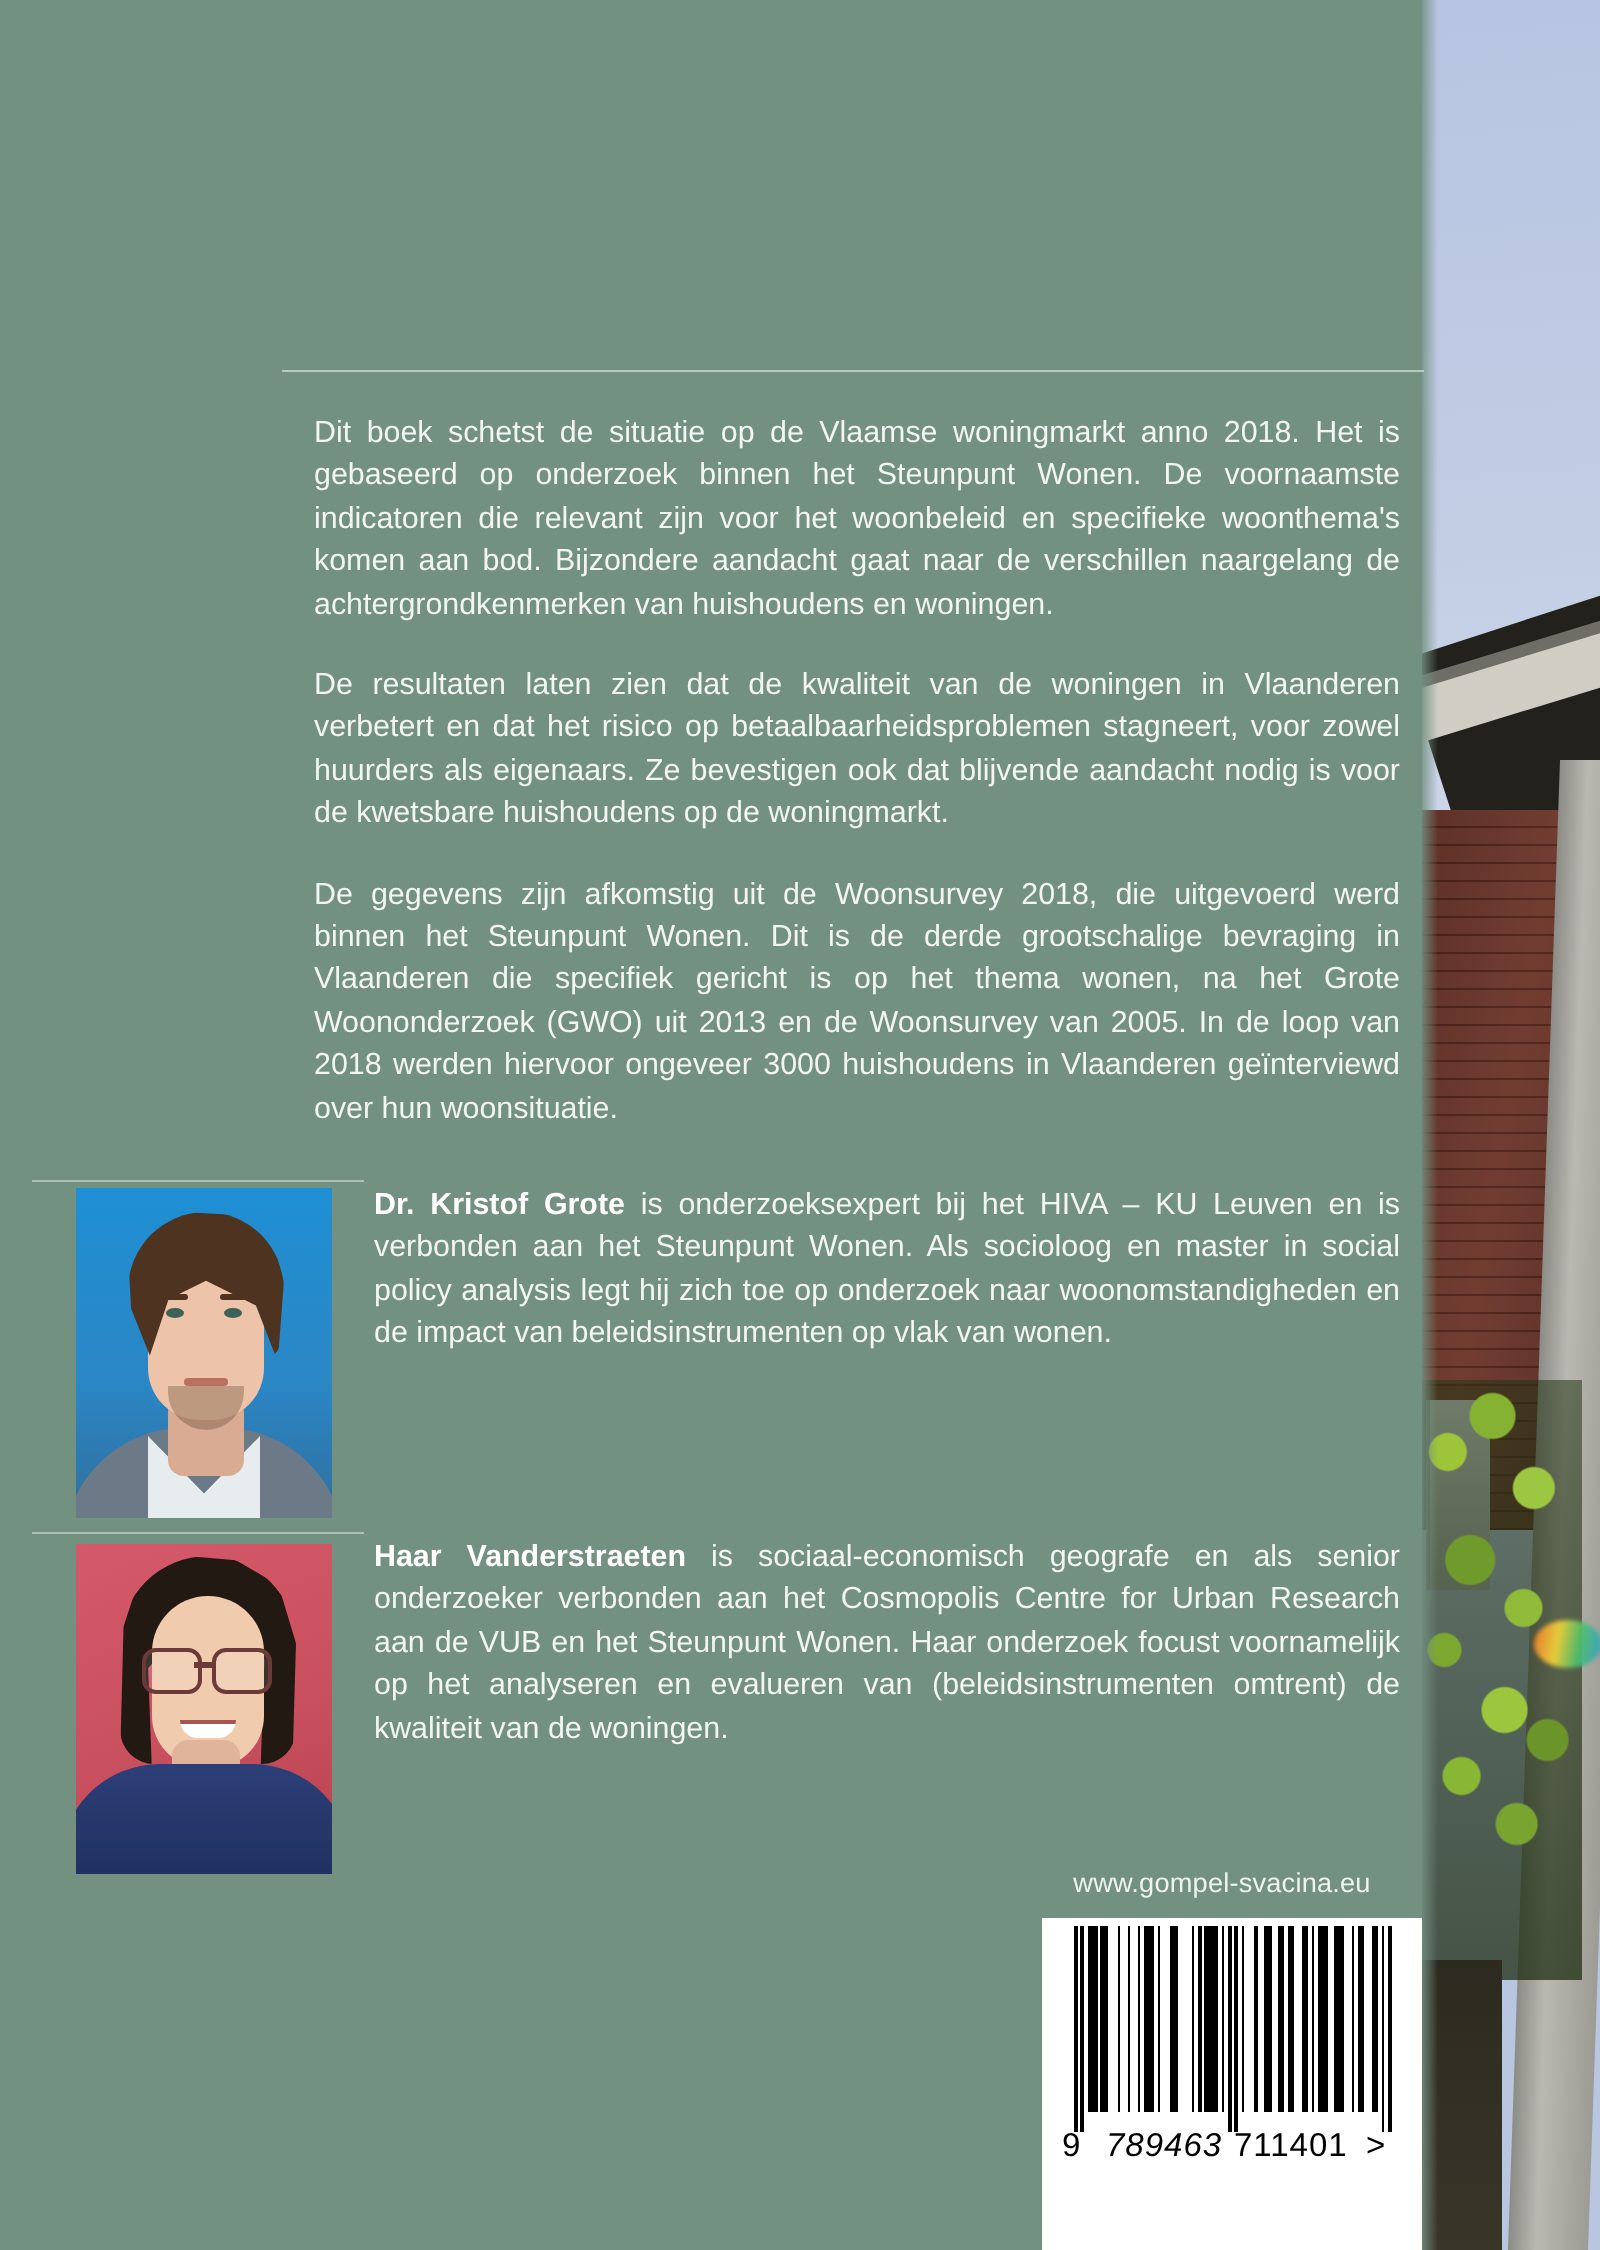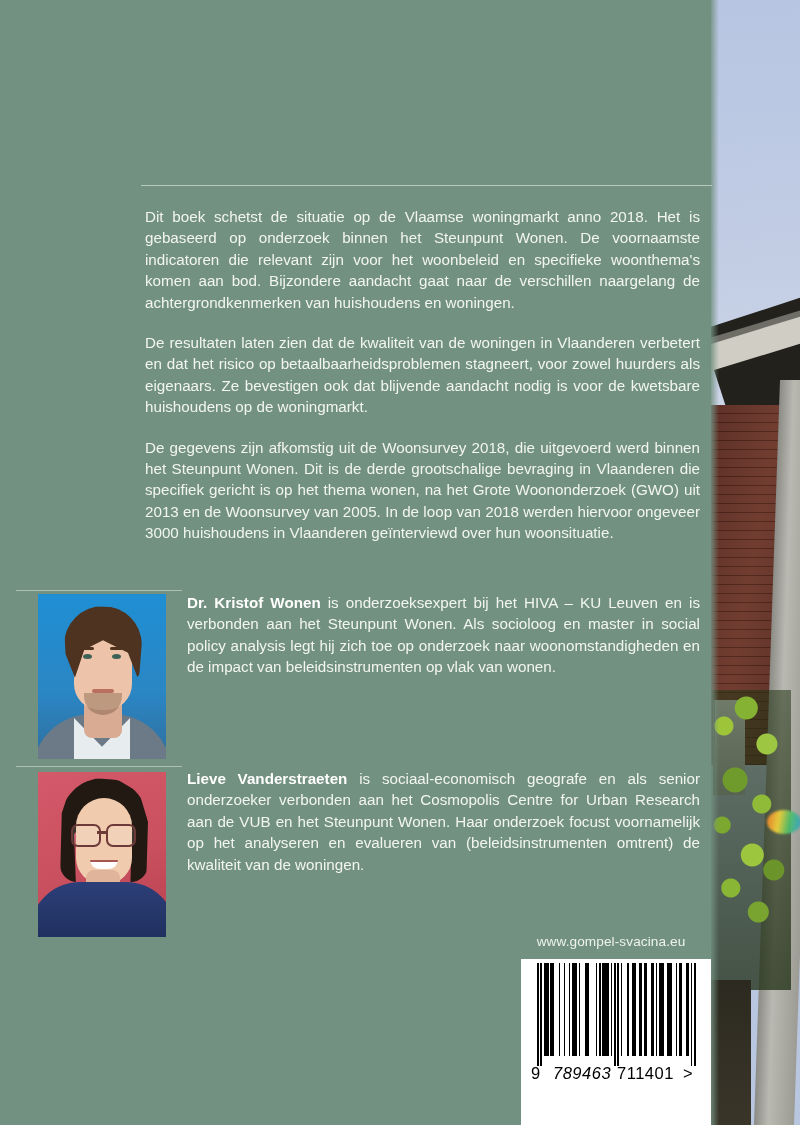--- a/index.html
+++ b/index.html
@@ -114,21 +114,21 @@
     left: 141px;
     top: 206px;
     width: 559px;
     color: #f2f5f1;
     font-size: 15.2px;
     line-height: 21.4px;
     text-align: justify;
     text-justify: inter-word;
   }
   .blurb p {
-    margin: 0 0 19px 4px;
+    margin: 0 0 19px 16px;
   }
   .blurb p:last-child { margin-bottom: 0; }
 
   .divider {
     position: absolute;
     left: 16px;
     width: 166px;
     height: 1px;
     background: rgba(220,232,224,0.55);
   }
@@ -342,39 +342,39 @@
     <div class="p1-face"></div>
     <div class="p1-hair"></div>
     <div class="p1-brow l"></div>
     <div class="p1-brow r"></div>
     <div class="p1-eye l"></div>
     <div class="p1-eye r"></div>
     <div class="p1-beard"></div>
     <div class="p1-mouth"></div>
   </div>
   <div class="bio bio-1">
-    <span class="name">Dr. Kristof Wonen</span><span> is onderzoeksexpert bij het HIVA – KU Leuven en is verbonden aan het Steunpunt Wonen. Als socioloog en master in social policy analysis legt hij zich toe op onderzoek naar woonomstandigheden en de impact van beleidsinstrumenten op vlak van wonen.</span>
+    <span class="name">Dr. Kristof Grote</span><span> is onderzoeksexpert bij het HIVA – KU Leuven en is verbonden aan het Steunpunt Wonen. Als socioloog en master in social policy analysis legt hij zich toe op onderzoek naar woonomstandigheden en de impact van beleidsinstrumenten op vlak van wonen.</span>
   </div>
 
   <div class="divider div-2"></div>
   <div class="portrait portrait-2">
     <div class="p2-bg"></div>
     <div class="p2-hair"></div>
     <div class="p2-face"></div>
     <div class="p2-neck"></div>
     <div class="p2-scarf"></div>
     <div class="p2-glasses">
       <div class="p2-lens l"></div>
       <div class="p2-bridge"></div>
       <div class="p2-lens r"></div>
     </div>
     <div class="p2-smile"></div>
   </div>
   <div class="bio bio-2">
-    <span class="name">Lieve Vanderstraeten</span><span> is sociaal-economisch geografe en als senior onderzoeker verbonden aan het Cosmopolis Centre for Urban Research aan de VUB en het Steunpunt Wonen. Haar onderzoek focust voornamelijk op het analyseren en evalueren van (beleidsinstrumenten omtrent) de kwaliteit van de woningen.</span>
+    <span class="name">Haar Vanderstraeten</span><span> is sociaal-economisch geografe en als senior onderzoeker verbonden aan het Cosmopolis Centre for Urban Research aan de VUB en het Steunpunt Wonen. Haar onderzoek focust voornamelijk op het analyseren en evalueren van (beleidsinstrumenten omtrent) de kwaliteit van de woningen.</span>
   </div>
 
   <div class="website">www.gompel-svacina.eu</div>
 
   <div class="barcode-box">
     <div class="barcode-bars" id="barcode-bars">
         <i style="width:1.0526315789473684%;background:#000;height:100%"></i>
         <i style="width:1.0526315789473684%;background:transparent;height:100%"></i>
         <i style="width:1.0526315789473684%;background:#000;height:100%"></i>
         <i style="width:1.0526315789473684%;background:transparent;height:90%"></i>

